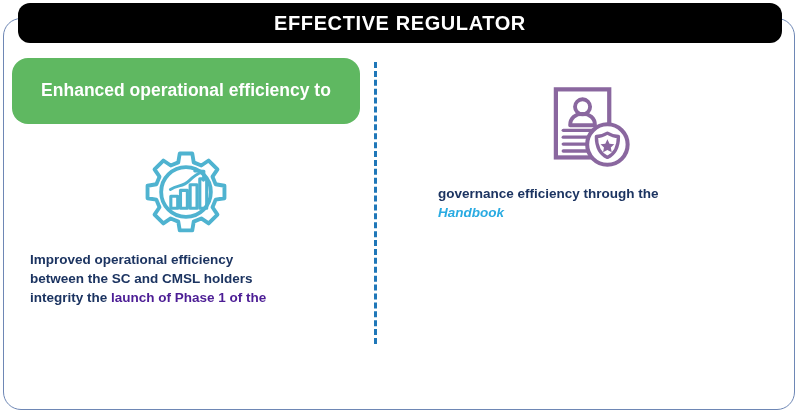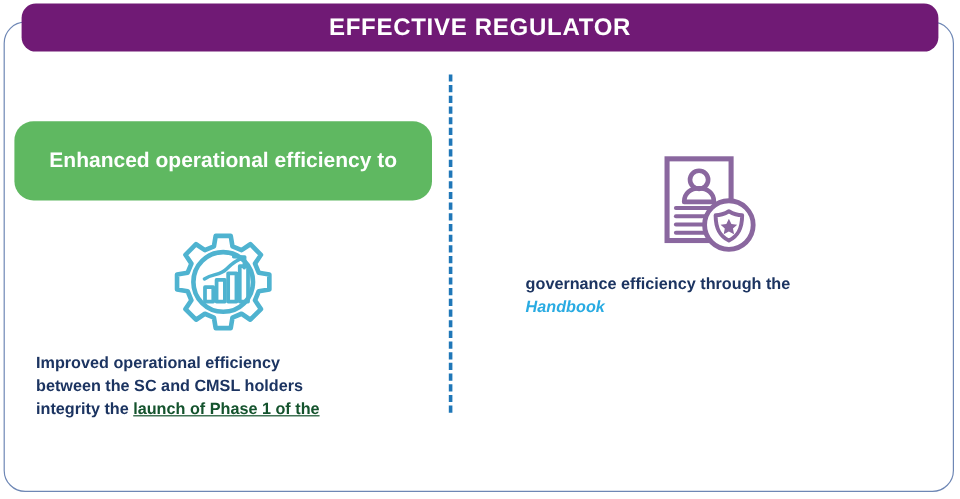--- a/index.html
+++ b/index.html
@@ -31,42 +31,41 @@
     background: transparent;
   }
 
   
   .title-banner {
     position: absolute;
     left: 18px;
     top: 3px;
     width: 764px;
     height: 40px;
-    background: #701a75;
+    background: #000000;
     border-radius: 12px;
     display: flex;
     align-items: center;
     justify-content: center;
   }
   .title-banner .title-text {
     color: #ffffff;
     font-size: 20px;
     font-weight: bold;
     letter-spacing: 0.6px;
     white-space: nowrap;
   }
 
   
   .columns {
     position: absolute;
     left: 0;
     top: 58px;
     width: 676px;
     height: 300px;
-    margin-top: 43px;
   }
 
   .column {
     position: absolute;
     top: 0;
     height: 300px;
   }
   .column.left  { left: 12px;  width: 348px; }
   .column.right { left: 390px; width: 398px; }
 
@@ -121,21 +120,21 @@
     margin-top: 8px;
     text-align: left;
     font-size: 13.5px;
     font-weight: bold;
     line-height: 1.42;
     color: #1c3461;
   }
   .column.left .caption  { padding: 0 18px; }
   .column.right .caption { padding: 0 48px; }
 
-  .hl { color: #14532d; text-decoration: underline; }
+  .hl { color: #4c1d95; }
   .hl-italic { color: #29abe2; font-style: italic; }
 </style>
 </head>
 <body>
 
 <div class="screen">
 
   <div class="card-frame"></div>
 
   <div class="title-banner">

